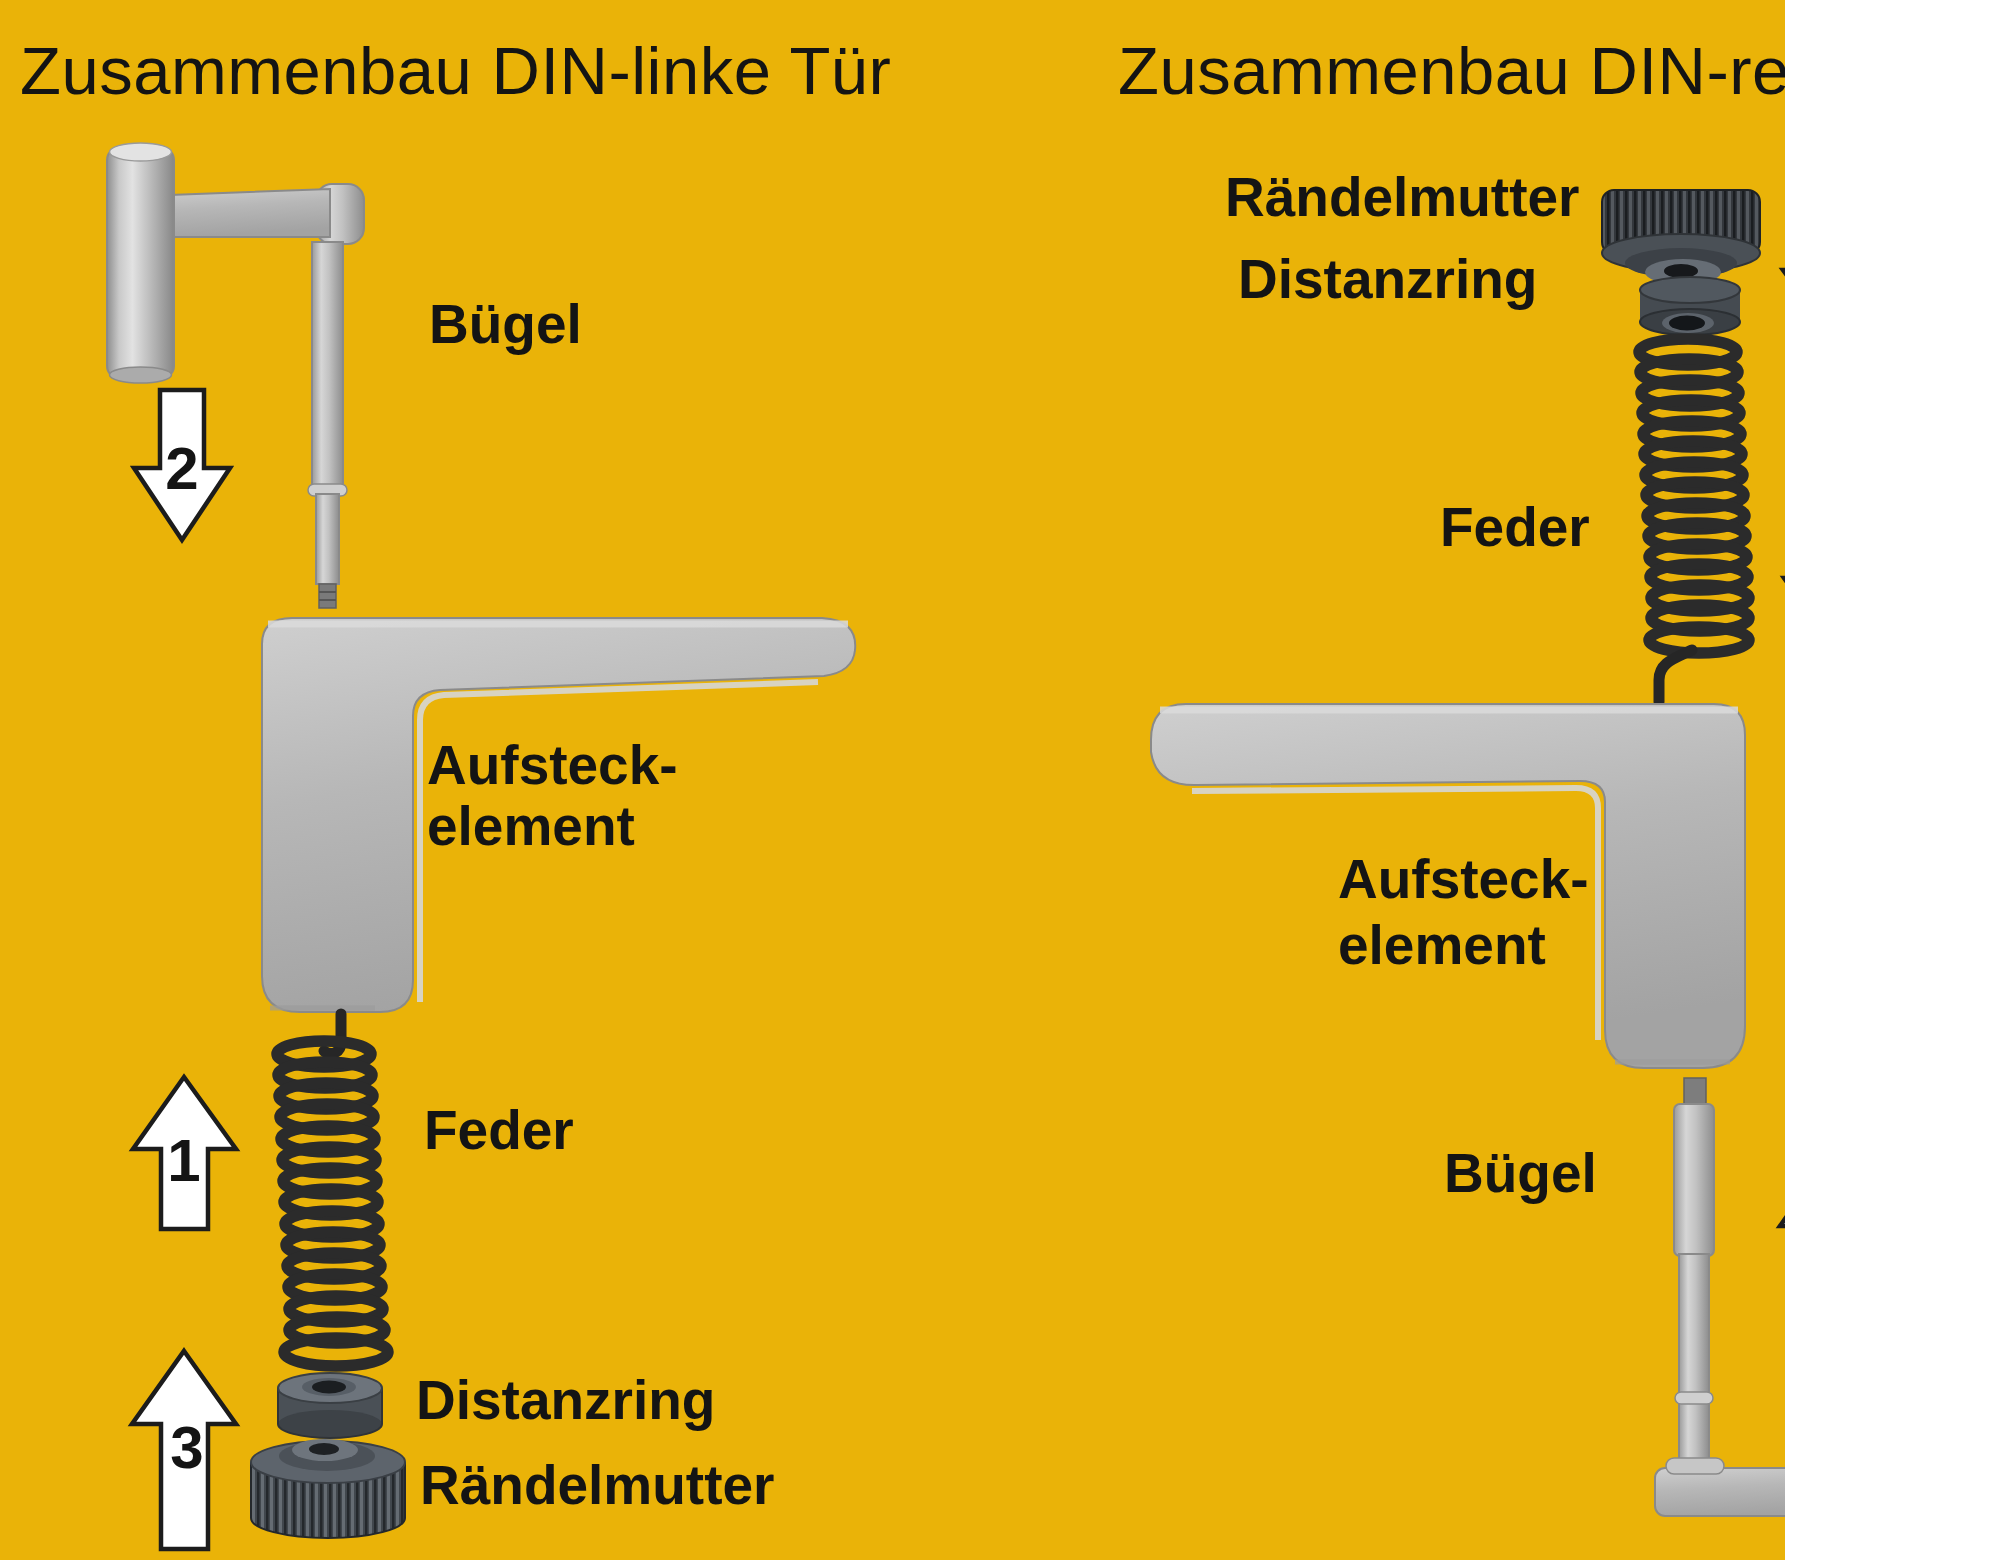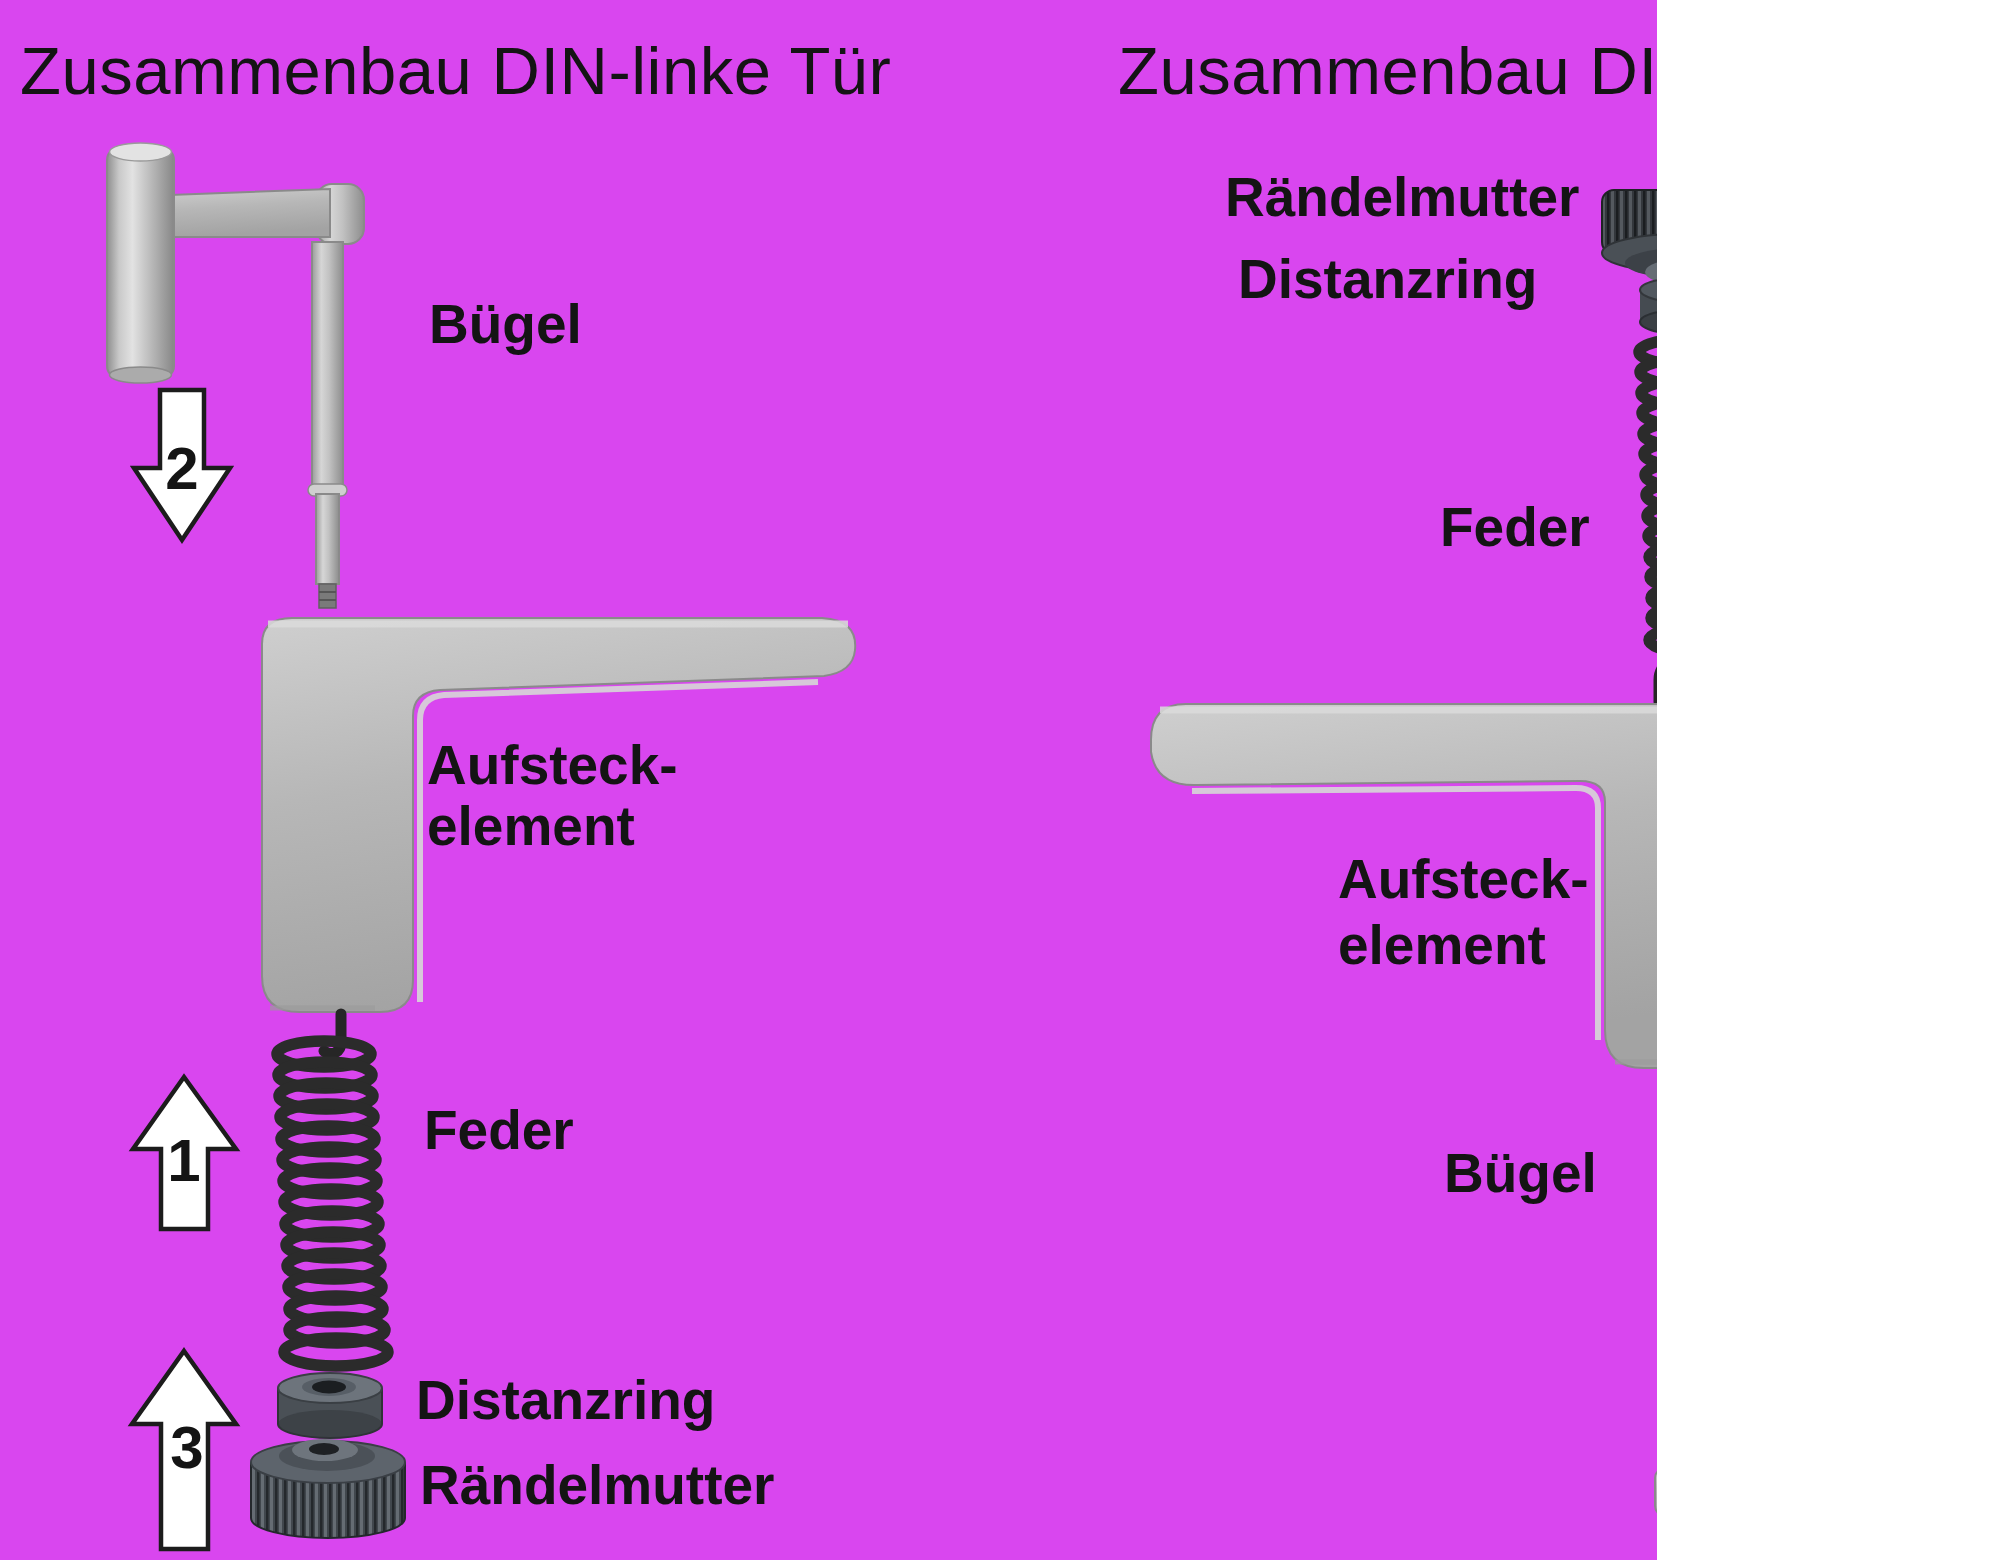--- a/index.html
+++ b/index.html
@@ -1,17 +1,17 @@
 <!DOCTYPE html>
 <html><head>
 <meta charset="utf-8">
 <style>
   html,body{margin:0;padding:0;background:#ffffff;}
   body{font-family:"Liberation Sans", sans-serif;}
-  .canvas{position:relative;width:1657px;height:1560px;background:#d946ef;overflow:hidden;}
+  .canvas{position:relative;width:1785px;height:1560px;background:#eab308;overflow:hidden;}
   svg.art{position:absolute;left:0;top:0;}
   text{fill:#141414;}
   .title-text{font-size:67px;font-weight:400;letter-spacing:0.5px;}
   .label-text{font-size:55px;font-weight:bold;}
   .step-num{font-size:60px;font-weight:bold;}
   .metal{stroke:#8a8a8a;stroke-width:2;}
   .arrow{fill:#ffffff;stroke:#1c1c1c;stroke-width:4.5;}
   .spring-coil{fill:none;stroke:#2b2b2b;stroke-width:11.5;}
   .wire{fill:none;stroke:#262626;stroke-width:11;stroke-linecap:round;}
 </style>

